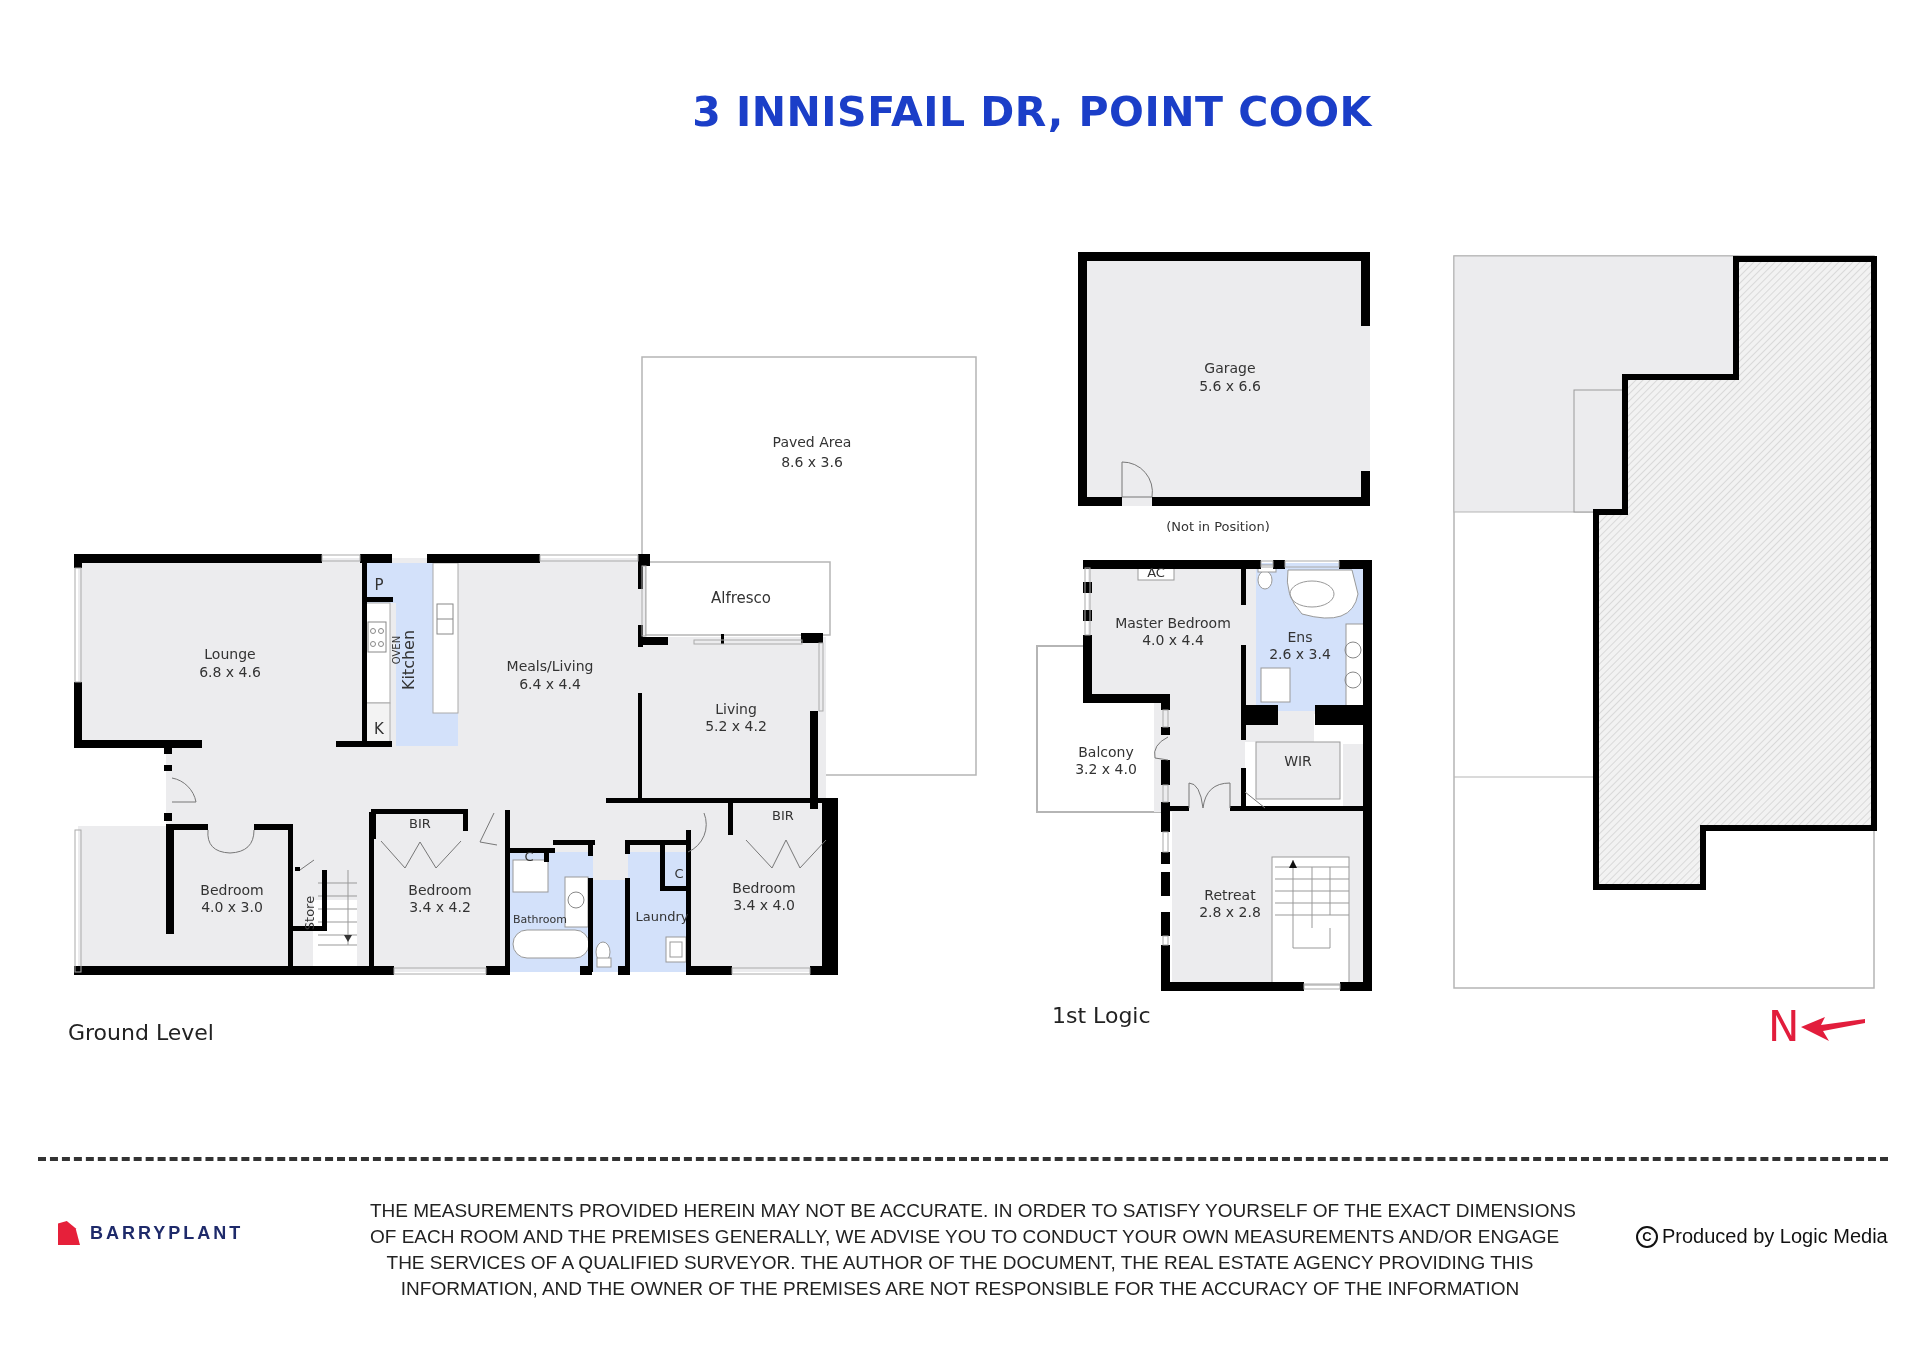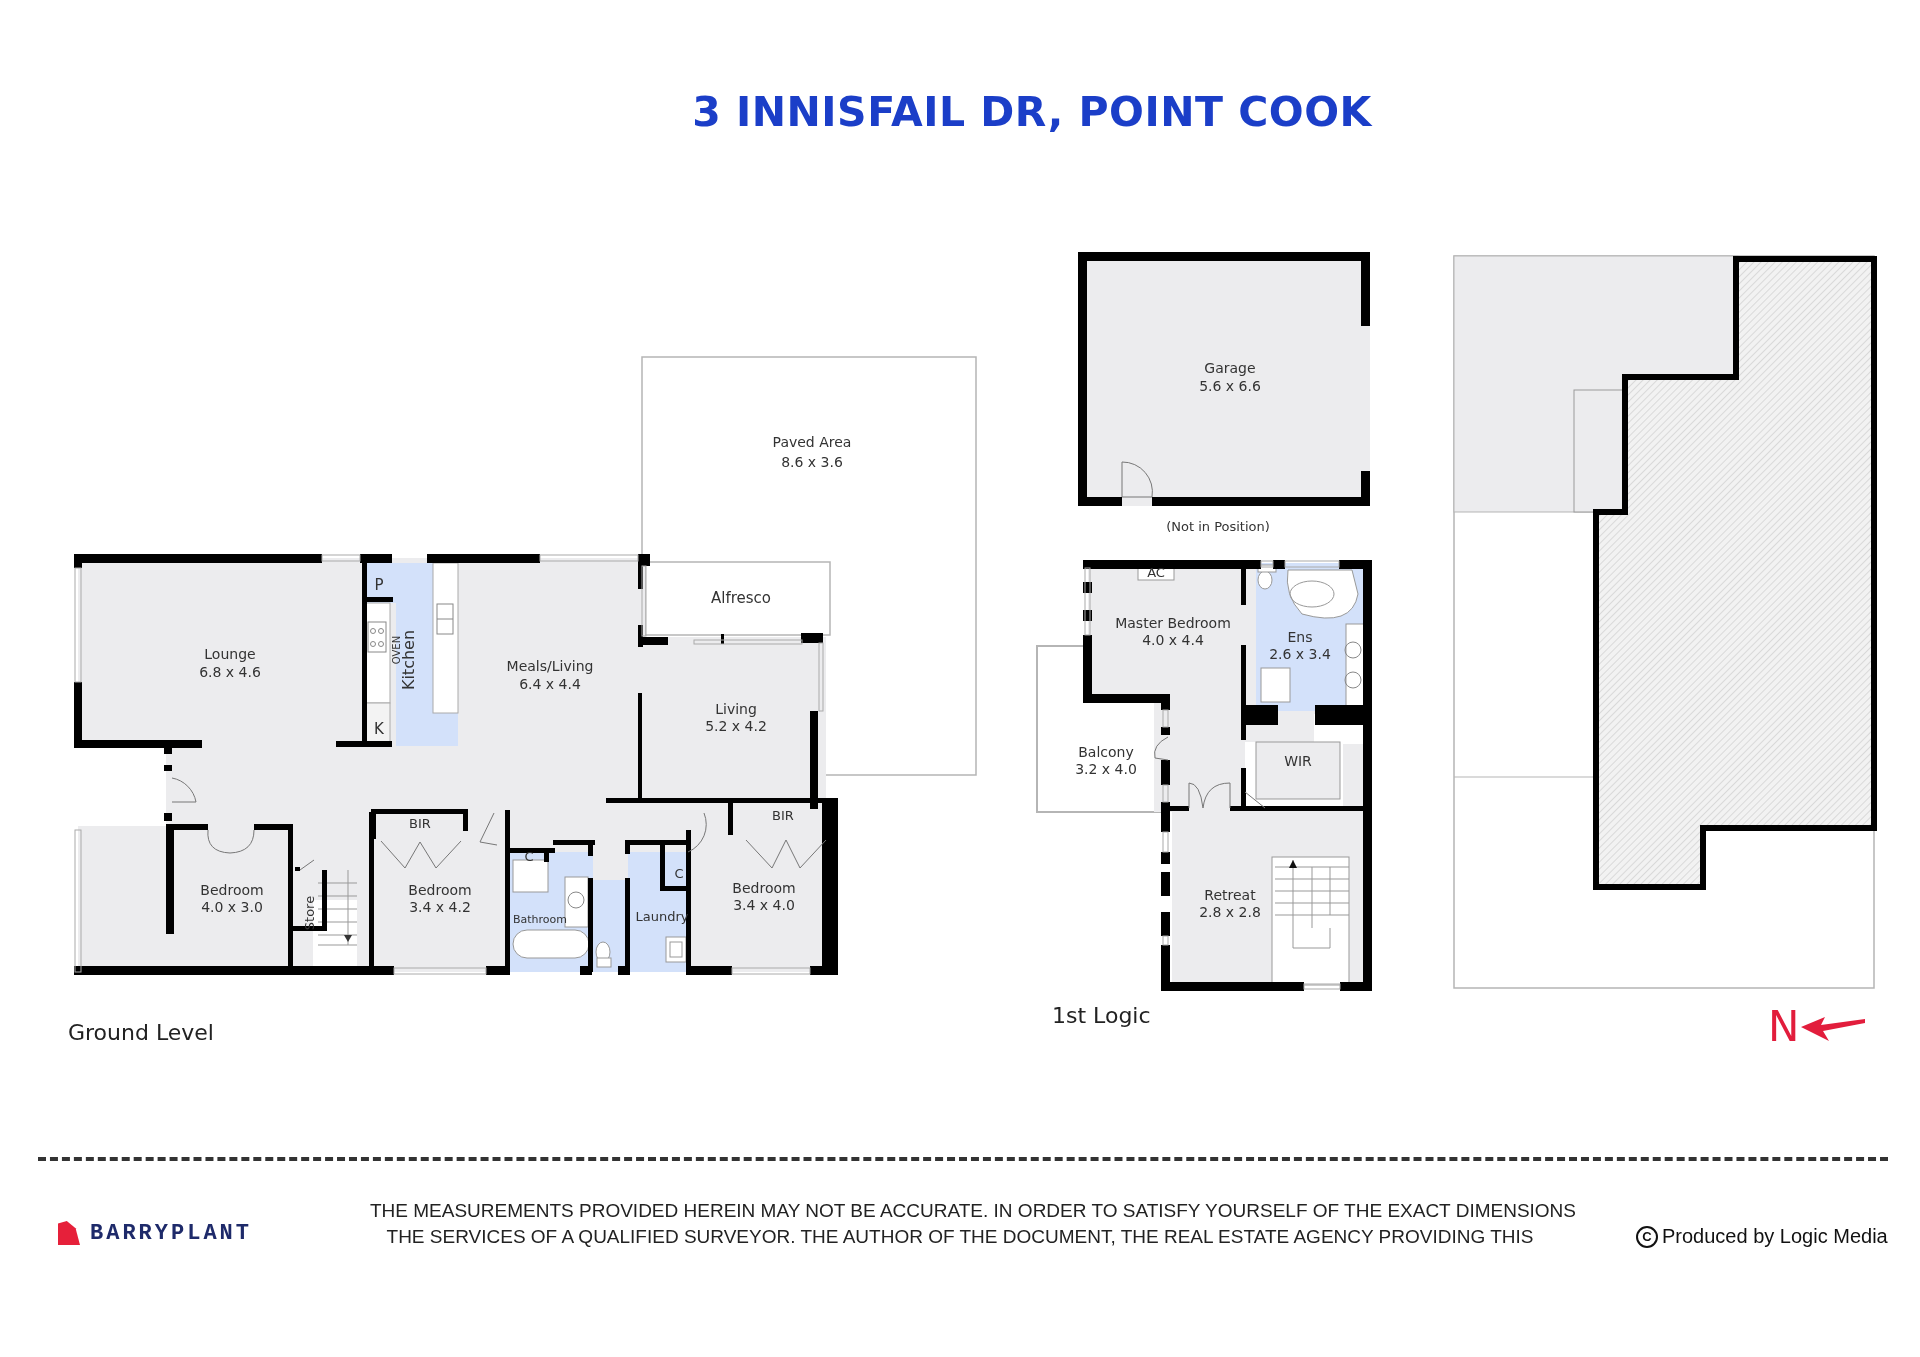--- a/index.html
+++ b/index.html
@@ -7,21 +7,21 @@
   .title{position:absolute;left:0;top:88px;width:2064px;text-align:center;font-family:"DejaVu Sans",sans-serif;font-weight:bold;font-size:41px;letter-spacing:0.5px;color:#1b3ec8;}
   svg.plan{position:absolute;left:0;top:0;}
   .room-label{font-family:"DejaVu Sans",sans-serif;font-size:14px;fill:#333;text-anchor:middle;}
   .small-label{font-family:"DejaVu Sans",sans-serif;font-size:13px;fill:#333;text-anchor:middle;}
   .level-label{position:absolute;font-family:"DejaVu Sans",sans-serif;font-size:22px;color:#222;}
   .footer-line{position:absolute;left:38px;top:1157px;width:1850px;height:0;border-top:4px dashed #333;}
   .disclaimer{position:absolute;left:370px;top:1163px;width:1180px;text-align:center;font-family:"Liberation Sans",sans-serif;font-size:19px;line-height:26px;color:#222;margin-top:35px;}
   .disclaimer div{white-space:nowrap;}
   .logo{position:absolute;left:58px;top:1218px;height:30px;display:flex;align-items:center;}
   .logo-mark{width:22px;height:24px;background:#e6203a;clip-path:polygon(0 100%,0 10%,40% 0,80% 30%,100% 100%);margin-right:10px;}
-  .logo-text{font-family:Liberation Mono, monospace;font-weight:bold;font-size:22px;letter-spacing:3px;color:#1e2a6a;}
+  .logo-text{font-family:Liberation Sans, sans-serif;font-weight:bold;font-size:18px;letter-spacing:3px;color:#1e2a6a;}
   .credit{position:absolute;left:1636px;top:1225px;display:flex;align-items:center;font-family:"Liberation Sans",sans-serif;font-size:20px;color:#111;}
   .copy-icon{display:inline-block;width:18px;height:18px;border:2px solid #111;border-radius:50%;text-align:center;line-height:18px;font-size:13px;font-weight:bold;margin-right:4px;}
   .north{position:absolute;left:1768px;top:1006px;display:flex;align-items:center;}
   .north-letter{font-family:"DejaVu Sans",sans-serif;font-size:42px;color:#e21d3c;line-height:1;}
 </style>
 </head>
 <body>
 
 <div class="title">3 INNISFAIL DR, POINT COOK</div>
 
@@ -331,19 +331,21 @@
 
 <div class="footer-line"></div>
 
 <div class="logo">
   <span class="logo-mark"></span>
   <span class="logo-text">BARRYPLANT</span>
 </div>
 
 <div class="disclaimer">
   <div>THE MEASUREMENTS PROVIDED HEREIN MAY NOT BE ACCURATE. IN ORDER TO SATISFY YOURSELF OF THE EXACT DIMENSIONS</div>
+  <div>OF EACH ROOM AND THE PREMISES GENERALLY, WE ADVISE YOU TO CONDUCT YOUR OWN MEASUREMENTS AND/OR ENGAGE</div>
   <div>THE SERVICES OF A QUALIFIED SURVEYOR. THE AUTHOR OF THE DOCUMENT, THE REAL ESTATE AGENCY PROVIDING THIS</div>
+  <div>INFORMATION, AND THE OWNER OF THE PREMISES ARE NOT RESPONSIBLE FOR THE ACCURACY OF THE INFORMATION</div>
 </div>
 
 <div class="credit">
   <span class="copy-icon">C</span>
   <span>Produced by Logic Media</span>
 </div>
 
 </body></html>

